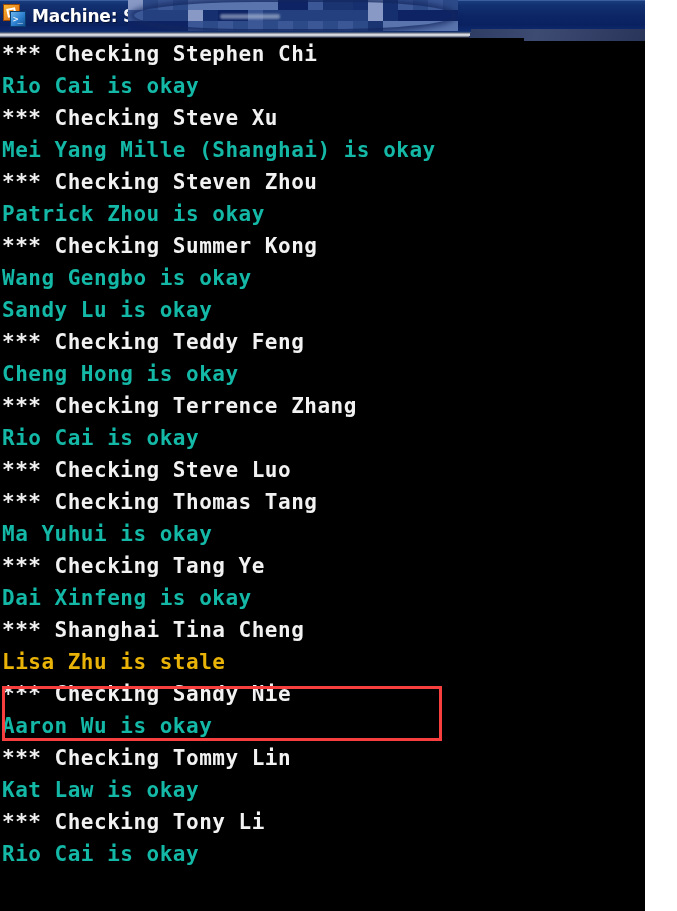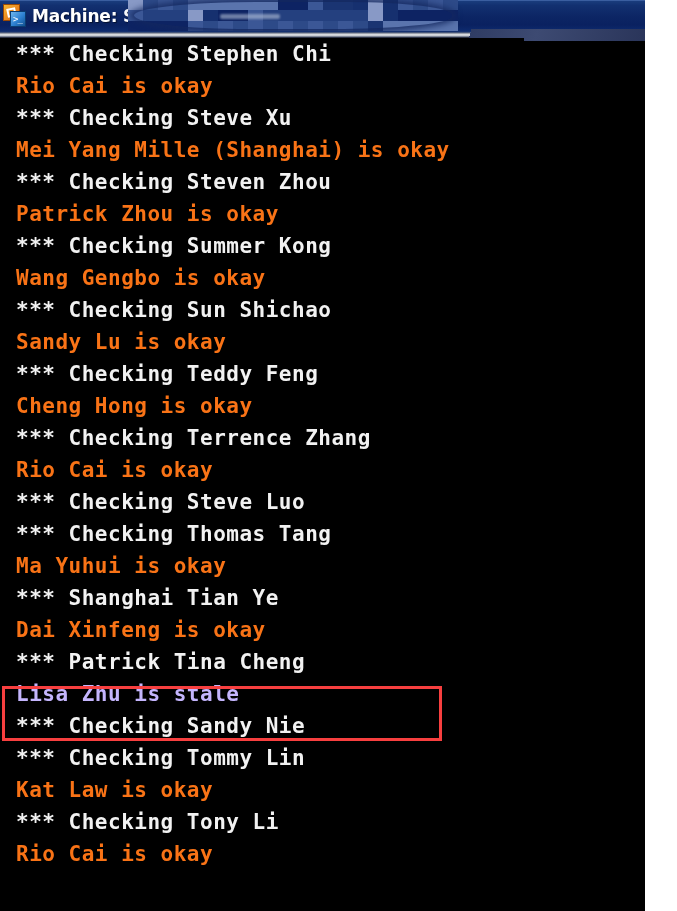--- a/index.html
+++ b/index.html
@@ -165,36 +165,36 @@
   }
 
   
   .console {
     position: absolute;
     left: 0;
     top: 38px;
     width: 524px;
     height: 873px;
     background: #000000;
-    padding-left: 16px;
+    padding-left: 2px;
     box-sizing: border-box;
     overflow: hidden;
   }
   .line {
     font-family: "DejaVu Sans Mono", monospace;
     font-size: 21px;
     line-height: 32px;
     height: 32px;
     white-space: pre;
     letter-spacing: 0.5px;
     font-weight: bold;
   }
   .line.check { color: #f2f2f2; }
-  .line.okay  { color: #f97316; }
-  .line.stale { color: #c4b5fd; }
+  .line.okay  { color: #14b8a6; }
+  .line.stale { color: #eab308; }
 
   
   .highlight-box {
     position: absolute;
     left: 2px;
     top: 648px;
     width: 440px;
     height: 55px;
     border: 3px solid #f73f3f;
     box-sizing: border-box;
@@ -296,33 +296,33 @@
   <div class="console" id="console-output">
     <div class="highlight-box" style="top: 648px; height: 55px;"></div>
   <div class="line check">*** Checking Stephen Chi</div>
       <div class="line okay">Rio Cai is okay</div>
       <div class="line check">*** Checking Steve Xu</div>
       <div class="line okay">Mei Yang Mille (Shanghai) is okay</div>
       <div class="line check">*** Checking Steven Zhou</div>
       <div class="line okay">Patrick Zhou is okay</div>
       <div class="line check">*** Checking Summer Kong</div>
       <div class="line okay">Wang Gengbo is okay</div>
-      <div class="line check">*** Checking Sun Shichao</div>
       <div class="line okay">Sandy Lu is okay</div>
       <div class="line check">*** Checking Teddy Feng</div>
       <div class="line okay">Cheng Hong is okay</div>
       <div class="line check">*** Checking Terrence Zhang</div>
       <div class="line okay">Rio Cai is okay</div>
       <div class="line check">*** Checking Steve Luo</div>
       <div class="line check">*** Checking Thomas Tang</div>
       <div class="line okay">Ma Yuhui is okay</div>
-      <div class="line check">*** Shanghai Tian Ye</div>
+      <div class="line check">*** Checking Tang Ye</div>
       <div class="line okay">Dai Xinfeng is okay</div>
-      <div class="line check">*** Patrick Tina Cheng</div>
+      <div class="line check">*** Shanghai Tina Cheng</div>
       <div class="line stale">Lisa Zhu is stale</div>
       <div class="line check">*** Checking Sandy Nie</div>
+      <div class="line okay">Aaron Wu is okay</div>
       <div class="line check">*** Checking Tommy Lin</div>
       <div class="line okay">Kat Law is okay</div>
       <div class="line check">*** Checking Tony Li</div>
       <div class="line okay">Rio Cai is okay</div>
     </div>
 
 </div>
 
 </body></html>

